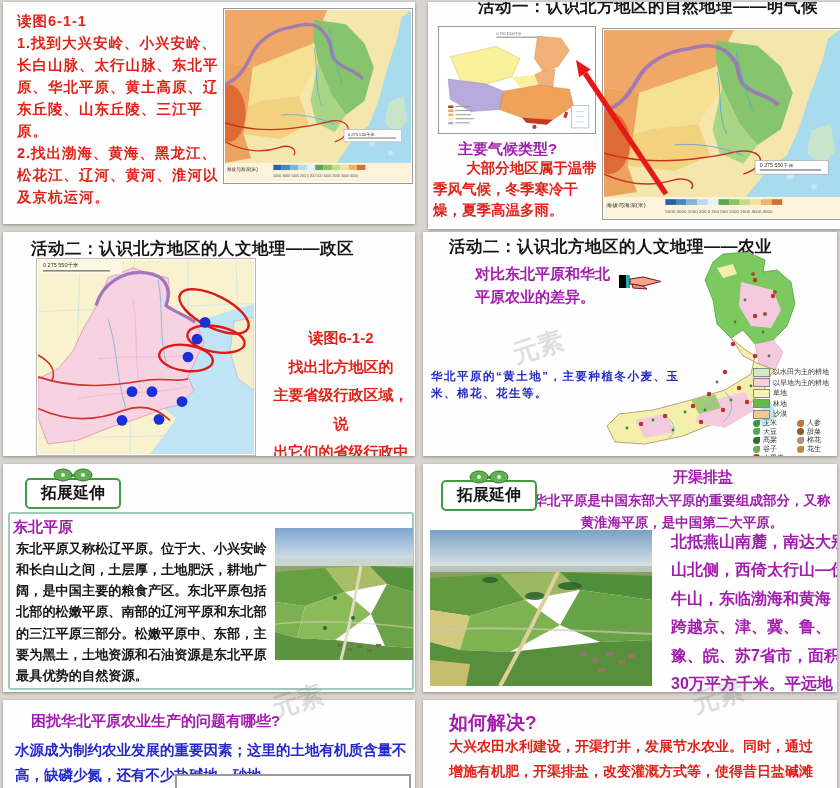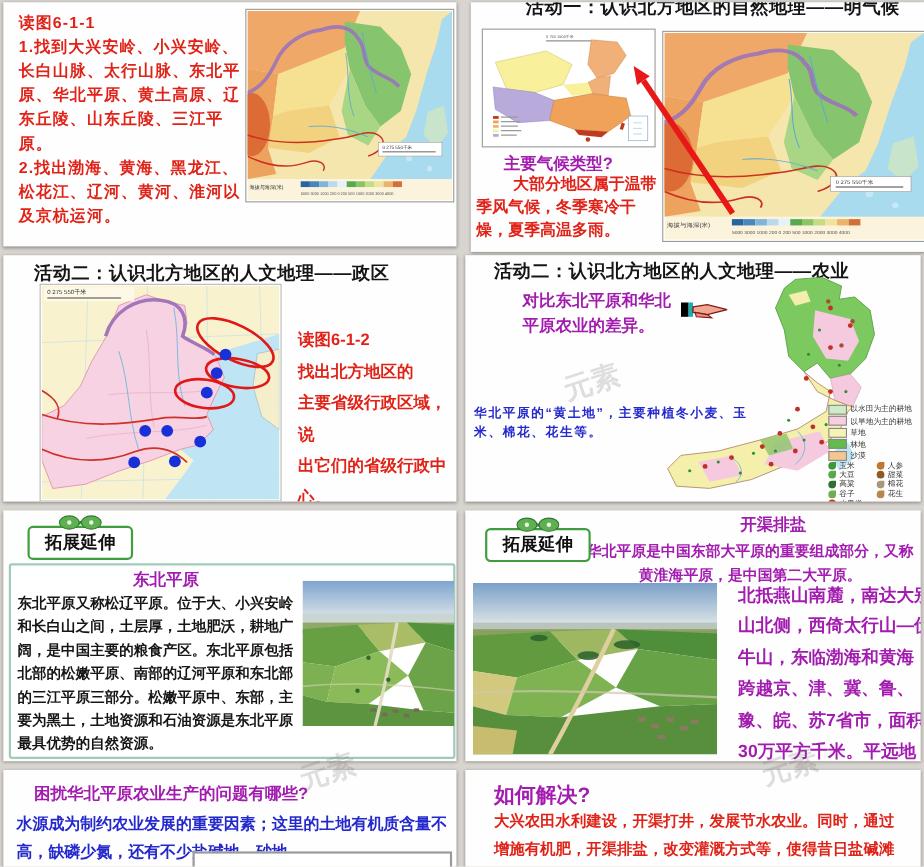--- a/index.html
+++ b/index.html
@@ -248,21 +248,21 @@
     </svg>
   </div>
 
   <div class="panel" style="left:3px;top:232px;width:412px;height:224px">
     <div class="abs btitle" style="left:28px;top:6px">活动二：认识北方地区的人文地理——政区</div>
     <div class="mapbox" style="left:33px;top:26px;width:220px;height:198px;border-color:#b8b8b8">
       <svg width="216" height="194" viewBox="0 0 216 196" preserveAspectRatio="none">
           <use href="#polMap"></use>
         </svg>
     </div>
-    <div class="abs redtext" style="left:268px;top:64px;width:140px;font-size:15px;line-height:1.9;text-align:left">
+    <div class="abs redtext" style="left:268px;top:92px;width:140px;font-size:15px;line-height:1.9;text-align:center">
       <div>读图6-1-2</div>
       <div>找出北方地区的</div>
       <div>主要省级行政区域，说</div>
       <div>出它们的省级行政中心。</div>
     </div>
   </div>
 
   <div class="panel" style="left:423px;top:232px;width:414px;height:224px">
     <div class="abs btitle" style="left:26px;top:4px">活动二：认识北方地区的人文地理——农业</div>
     <div class="abs blacktext" style="left:52px;top:30px;width:142px;font-size:15px;line-height:1.55">对比东北平原和华北平原农业的差异。</div>
@@ -343,21 +343,21 @@
   </div>
 
   <div class="panel" style="left:3px;top:464px;width:412px;height:228px">
     <div class="badge" style="left:22px;top:14px">
       <svg width="40" height="16" viewBox="0 0 40 16">
           <use href="#leafDecor"></use>
         </svg>
       <div class="box">拓展延伸</div>
     </div>
     <div class="extbox" style="left:5px;top:48px;width:402px;height:174px"></div>
-    <div class="abs blacktext" style="left:10px;top:54px;width:276px;text-align:center;font-size:15px">东北平原</div>
+    <div class="abs blacktext" style="left:10px;top:54px;width:276px;text-align:left;font-size:15px">东北平原</div>
     <div class="abs" style="left:13px;top:74px;width:260px;font-size:13.2px;font-weight:bold;line-height:1.6;color:#161616">东北平原又称松辽平原。位于大、小兴安岭和长白山之间，土层厚，土地肥沃，耕地广阔，是中国主要的粮食产区。东北平原包括北部的松嫩平原、南部的辽河平原和东北部的三江平原三部分。松嫩平原中、东部，主要为黑土，土地资源和石油资源是东北平原最具优势的自然资源。</div>
     <svg class="abs" style="left:272px;top:64px" width="138" height="132" viewBox="0 0 138 132">
       <rect x="0" y="0" width="138" height="36" fill="url(#sky1)"></rect>
       <rect x="0" y="30" width="138" height="10" fill="#c8d4cf" opacity=".9"></rect>
       <rect x="0" y="38" width="138" height="10" fill="#90a868"></rect>
       <polygon points="0,44 50,40 70,64 30,78 0,74" fill="#679f43"></polygon>
       <polygon points="50,40 95,38 112,56 70,64" fill="#a9bd66"></polygon>
       <polygon points="95,38 138,40 138,64 112,56" fill="#54923c"></polygon>
       <polygon points="0,74 30,78 22,110 0,104" fill="#7cb052"></polygon>
       <polygon points="30,78 70,64 96,86 60,112 22,110" fill="#8abb58"></polygon>

